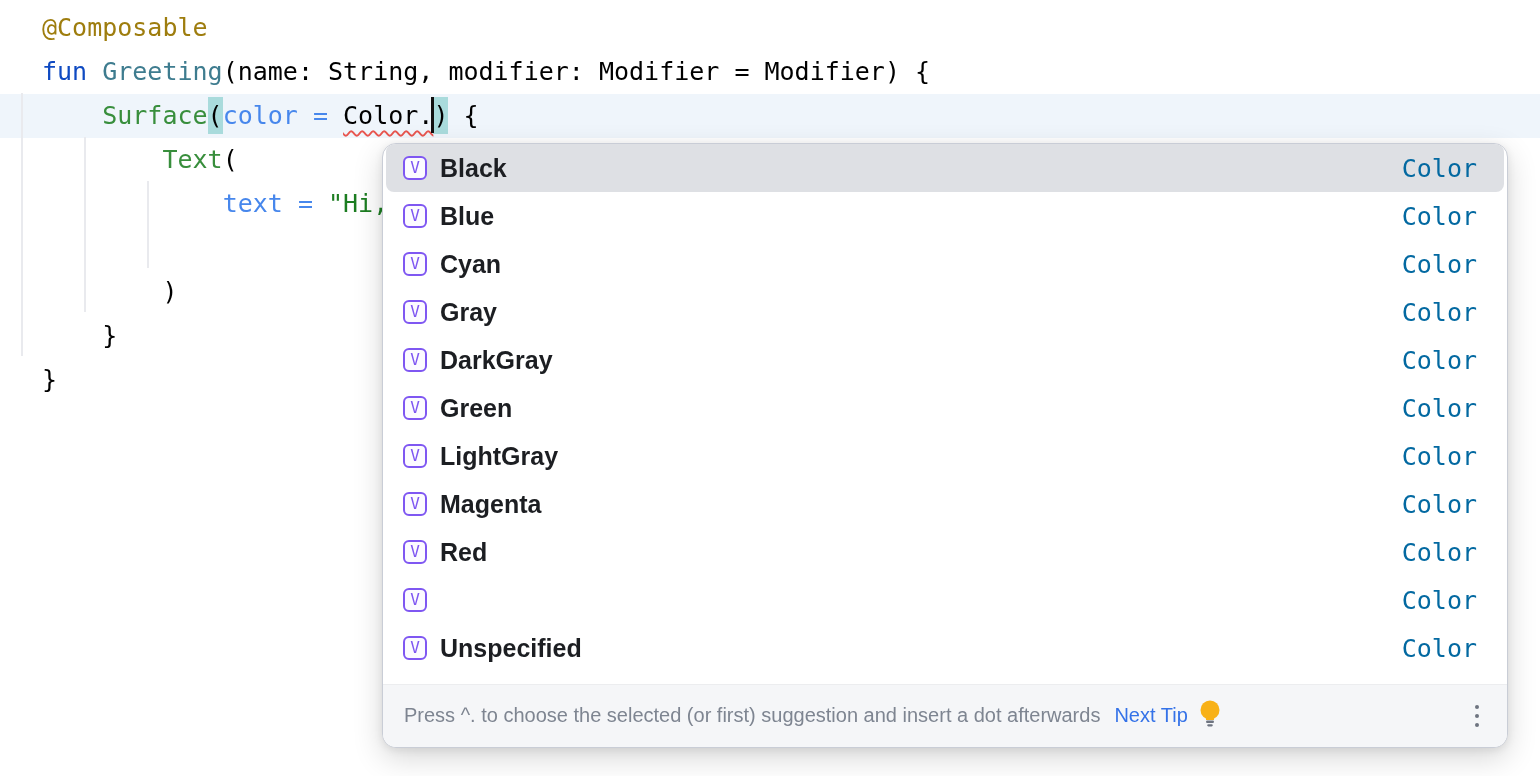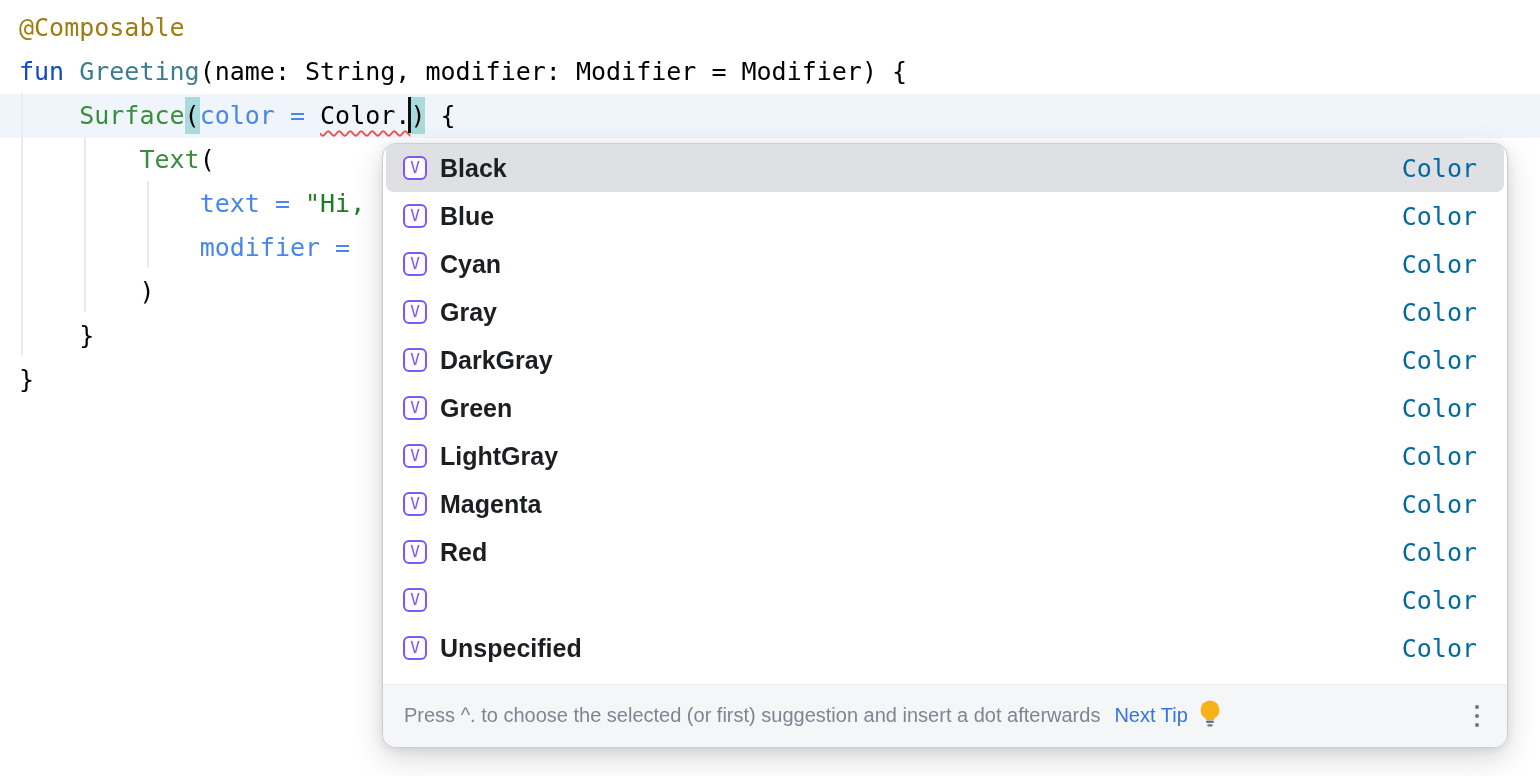--- a/index.html
+++ b/index.html
@@ -2,21 +2,21 @@
 <html><head>
 <meta charset="utf-8">
 <style>
   * { margin:0; padding:0; box-sizing:border-box; }
   html,body { width:1540px; height:776px; background:#ffffff; overflow:hidden;
               font-family:"Liberation Sans", sans-serif; }
 
   
   .editor { position:absolute; inset:0; background:#ffffff; }
   .code { position:absolute; top:6px; left:0; right:0; }
-  .code-line { height:44px; line-height:44px; padding-left:19px; white-space:pre;
+  .code-line { height:44px; line-height:44px; padding-left:42px; white-space:pre;
                font-family:"DejaVu Sans Mono","Liberation Mono",monospace;
                font-size:25px; color:#000000; }
   .code-line.current { background:#EFF5FB; }
 
   .tok-annotation { color:#9E7D0E; }
   .tok-keyword    { color:#0F4AC2; }
   .tok-fndecl     { color:#3E7C8F; }
   .tok-fncall     { color:#388E3C; }
   .tok-namedarg   { color:#4787EC; }
   .tok-string     { color:#1C7D21; }
@@ -68,21 +68,21 @@
 </head>
 <body>
 
 <div class="editor">
   <div class="code" id="code-area">
       <div class="code-line"><span class="tok-annotation">@Composable</span></div>
       <div class="code-line"><span class="tok-keyword">fun</span><span class="tok-plain"> </span><span class="tok-fndecl">Greeting</span><span class="tok-plain">(name: String, modifier: Modifier = Modifier) {</span></div>
       <div class="code-line current"><span class="tok-plain">    </span><span class="tok-fncall">Surface</span><span class="tok-paren">(</span><span class="tok-namedarg">color = </span><span class="tok-error">Color.</span><span class="tok-caret"></span><span class="tok-paren">)</span><span class="tok-plain"> {</span></div>
       <div class="code-line"><span class="tok-plain">        </span><span class="tok-fncall">Text</span><span class="tok-plain">(</span></div>
       <div class="code-line"><span class="tok-plain">            </span><span class="tok-namedarg">text = </span><span class="tok-string">"Hi,</span></div>
-      <div class="code-line"><span class="tok-plain">            </span><span class="tok-namedarg">modifier = </span></div>
+      <div class="code-line"><span class="tok-plain">            </span></div>
       <div class="code-line"><span class="tok-plain">        )</span></div>
       <div class="code-line"><span class="tok-plain">    }</span></div>
       <div class="code-line"><span class="tok-plain">}</span></div>
     </div>
   <div class="indent-guide" id="guide-0"></div>
   <div class="indent-guide" id="guide-1"></div>
   <div class="indent-guide" id="guide-2"></div>
 </div>
 
 <div class="popup">

